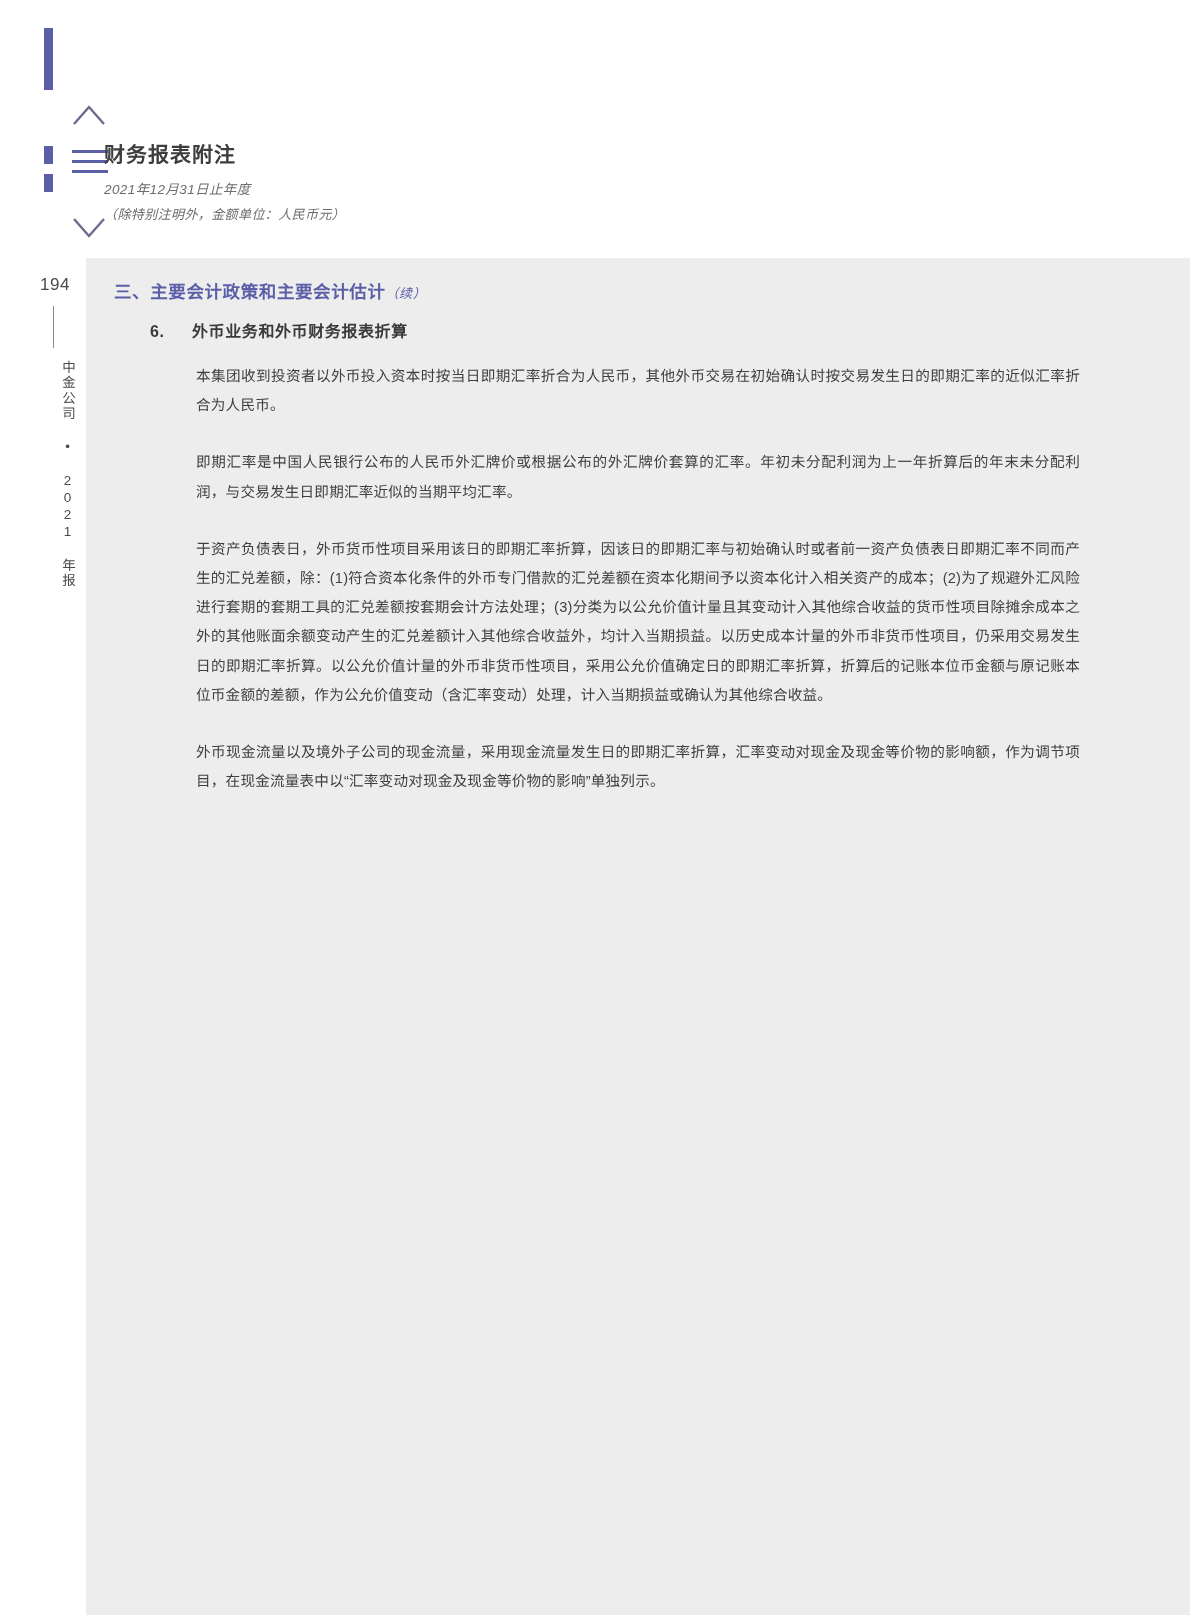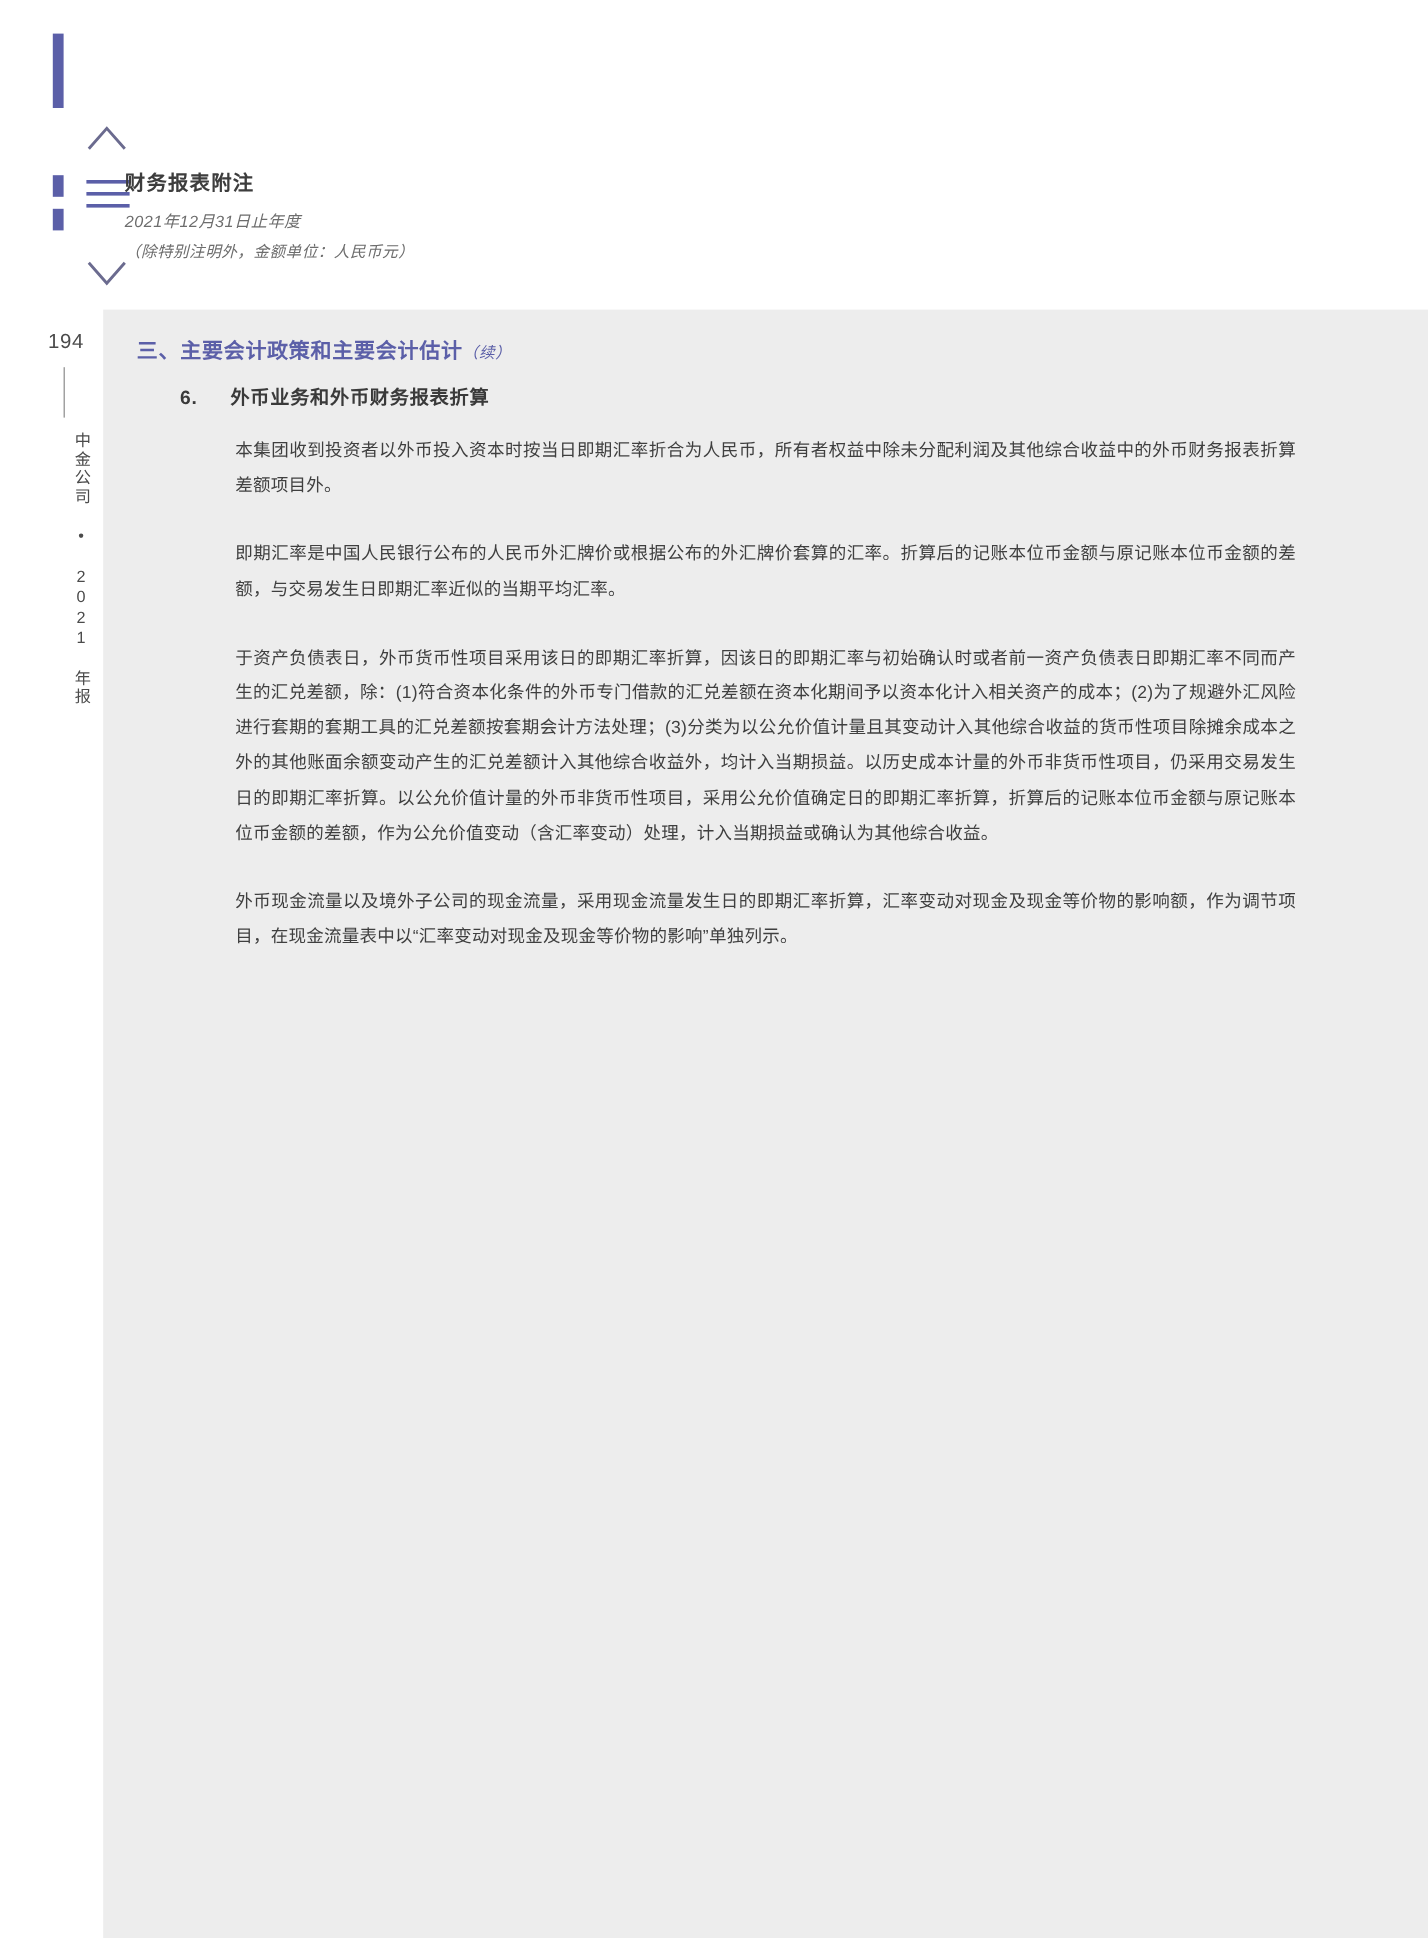--- a/index.html
+++ b/index.html
@@ -87,21 +87,21 @@
   }
 
   
   .doc-header {
     position: absolute;
     left: 104px;
     top: 138px;
     width: 700px;
   }
   .doc-header .title {
-    font-size: 17px;
+    font-size: 21px;
     color: #3d3d3d;
     font-weight: 700;
     letter-spacing: 1px;
     margin: 0 0 10px 0;
   }
   .doc-header .subtitle {
     font-size: 13.5px;
     color: #6d6d6d;
     letter-spacing: 0.4px;
     margin: 0 0 6px 0;
@@ -213,17 +213,17 @@
 
 <div class="section-heading">
   <span>三、主要会计政策和主要会计估计</span><span class="cont">（续）</span>
 </div>
 
 <div class="sub-heading">
   <span class="num">6.</span><span>外币业务和外币财务报表折算</span>
 </div>
 
 <div class="body-copy">
-  <p>本集团收到投资者以外币投入资本时按当日即期汇率折合为人民币，所有者权益中除未分配利润及其他综合收益中的外币财务报表折算差额项目外。</p>
-  <p>即期汇率是中国人民银行公布的人民币外汇牌价或根据公布的外汇牌价套算的汇率。折算后的记账本位币金额与原记账本位币金额的差额，与交易发生日即期汇率近似的当期平均汇率。</p>
+  <p>本集团收到投资者以外币投入资本时按当日即期汇率折合为人民币，其他外币交易在初始确认时按交易发生日的即期汇率的近似汇率折合为人民币。</p>
+  <p>即期汇率是中国人民银行公布的人民币外汇牌价或根据公布的外汇牌价套算的汇率。年初未分配利润为上一年折算后的年末未分配利润，与交易发生日即期汇率近似的当期平均汇率。</p>
   <p>于资产负债表日，外币货币性项目采用该日的即期汇率折算，因该日的即期汇率与初始确认时或者前一资产负债表日即期汇率不同而产生的汇兑差额，除：(1)符合资本化条件的外币专门借款的汇兑差额在资本化期间予以资本化计入相关资产的成本；(2)为了规避外汇风险进行套期的套期工具的汇兑差额按套期会计方法处理；(3)分类为以公允价值计量且其变动计入其他综合收益的货币性项目除摊余成本之外的其他账面余额变动产生的汇兑差额计入其他综合收益外，均计入当期损益。以历史成本计量的外币非货币性项目，仍采用交易发生日的即期汇率折算。以公允价值计量的外币非货币性项目，采用公允价值确定日的即期汇率折算，折算后的记账本位币金额与原记账本位币金额的差额，作为公允价值变动（含汇率变动）处理，计入当期损益或确认为其他综合收益。</p>
   <p>外币现金流量以及境外子公司的现金流量，采用现金流量发生日的即期汇率折算，汇率变动对现金及现金等价物的影响额，作为调节项目，在现金流量表中以“汇率变动对现金及现金等价物的影响”单独列示。</p>
 </div>
 
 </body></html>

